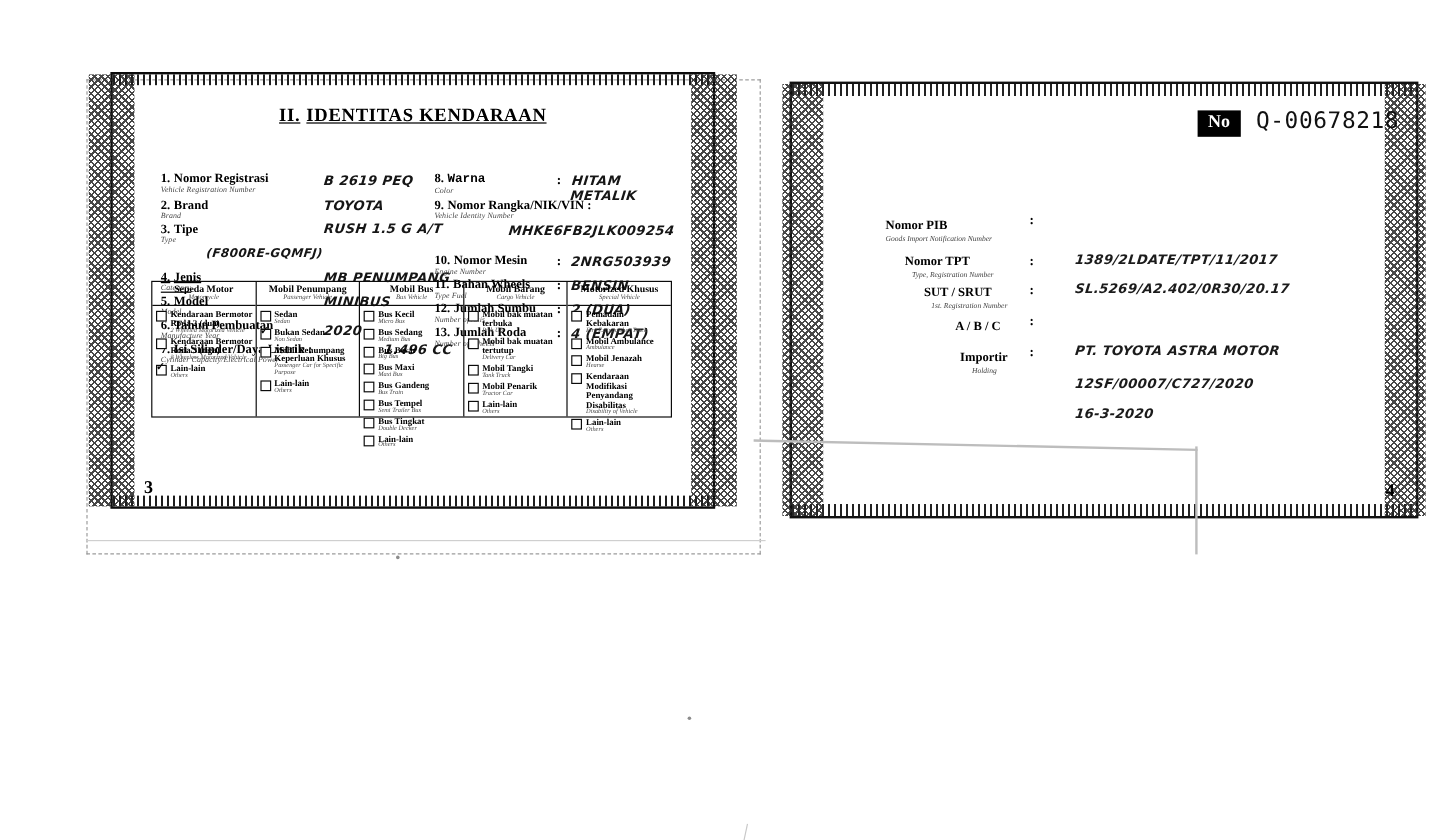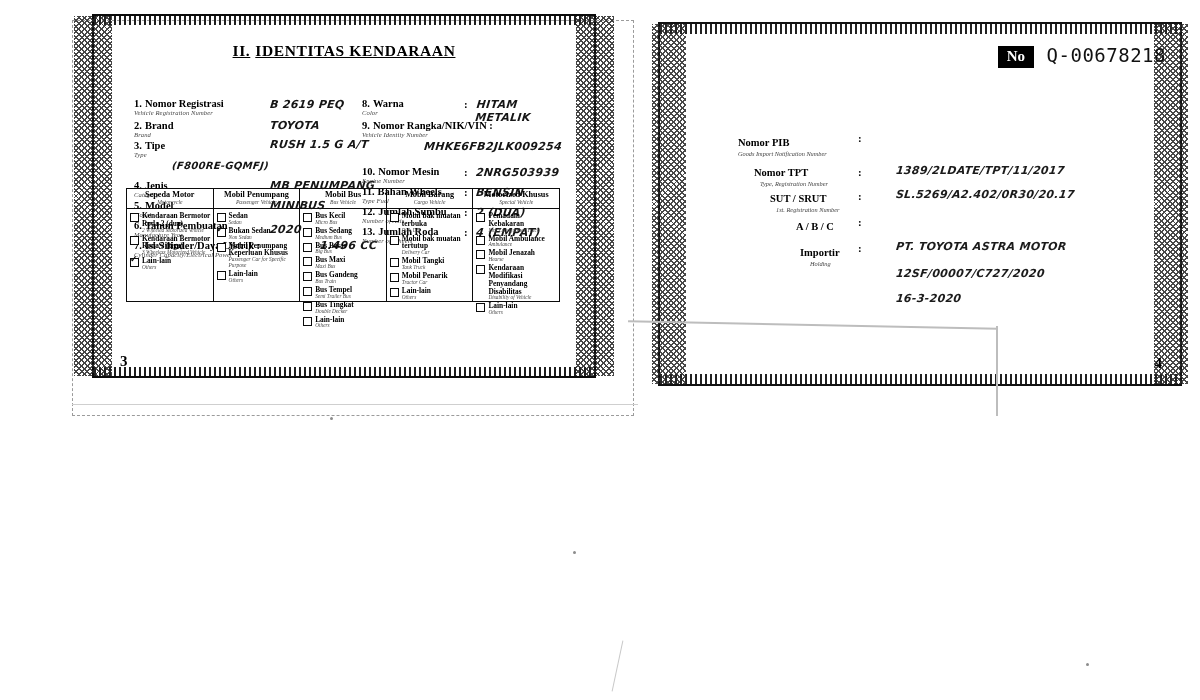--- a/index.html
+++ b/index.html
@@ -3,21 +3,21 @@
 <meta charset="utf-8">
 <style>
   html,body{margin:0;padding:0;}
   body{
     width:1200px;height:700px;
     background:#ffffff;
     font-family:"Liberation Serif", serif;
     overflow:hidden;
     position:relative;
   }
-  .page{position:absolute;inset:0;}
+  .page{position:absolute;inset:0;margin-top:46px;}
 
   
   .hand{
     font-family:"DejaVu Sans", sans-serif;
     font-style:italic;
     font-weight:bold;
     letter-spacing:.3px;
     color:#1b1b1b;
     transform:skewX(-6deg);
   }
@@ -191,21 +191,21 @@
         <div class="val hand" style="left:136px;top:43px;">TOYOTA</div>
 
         <div class="fld" style="left:0;top:64px;">
           <span class="num">3.</span>
           <span class="lab" style="margin-left:3px;">Tipe</span>
           <span class="sub">Type</span>
         </div>
         <div class="val hand" style="left:136px;top:62px;">RUSH 1.5 G A/T</div>
         <div class="val hand" style="left:38px;top:84px;font-size:10px;">(F800RE-GQMFJ)</div>
 
-        <div class="fld" style="left:0;top:104px;">
+        <div class="fld" style="left:0;top:104px;text-decoration:underline;">
           <span class="num">4.</span>
           <span class="lab" style="margin-left:3px;">Jenis</span>
           <span class="sub">Category</span>
         </div>
         <div class="val hand" style="left:136px;top:103px;">MB PENUMPANG</div>
 
         <div class="fld" style="left:0;top:124px;">
           <span class="num">5.</span>
           <span class="lab" style="margin-left:3px;">Model</span>
           <span class="sub">Model</span>
@@ -221,21 +221,21 @@
 
         <div class="fld" style="left:0;top:164px;">
           <span class="num">7.</span>
           <span class="lab" style="margin-left:3px;">Isi Silinder/Daya Listrik :</span>
           <span class="sub">Cylinder Capacity/Electrical Power</span>
         </div>
         <div class="val hand" style="left:186px;top:163px;">1.496 CC</div>
 
         <div class="fld" style="left:228px;top:22px;">
           <span class="num">8.</span>
-          <span class="lab" style="margin-left:3px;">Warna</span>
+          <span class="lab" style="margin-left:3px;font-family:Liberation Mono, monospace;">Warna</span>
           <span class="sub">Color</span>
         </div>
         <div class="colon" style="left:330px;top:22px;font-size:11px;font-weight:bold;position:absolute;">:</div>
         <div class="val hand" style="left:342px;top:22px;">HITAM METALIK</div>
 
         <div class="fld" style="left:228px;top:44px;">
           <span class="num">9.</span>
           <span class="lab" style="margin-left:3px;">Nomor Rangka/NIK/VIN :</span>
           <span class="sub">Vehicle Identity Number</span>
         </div>

